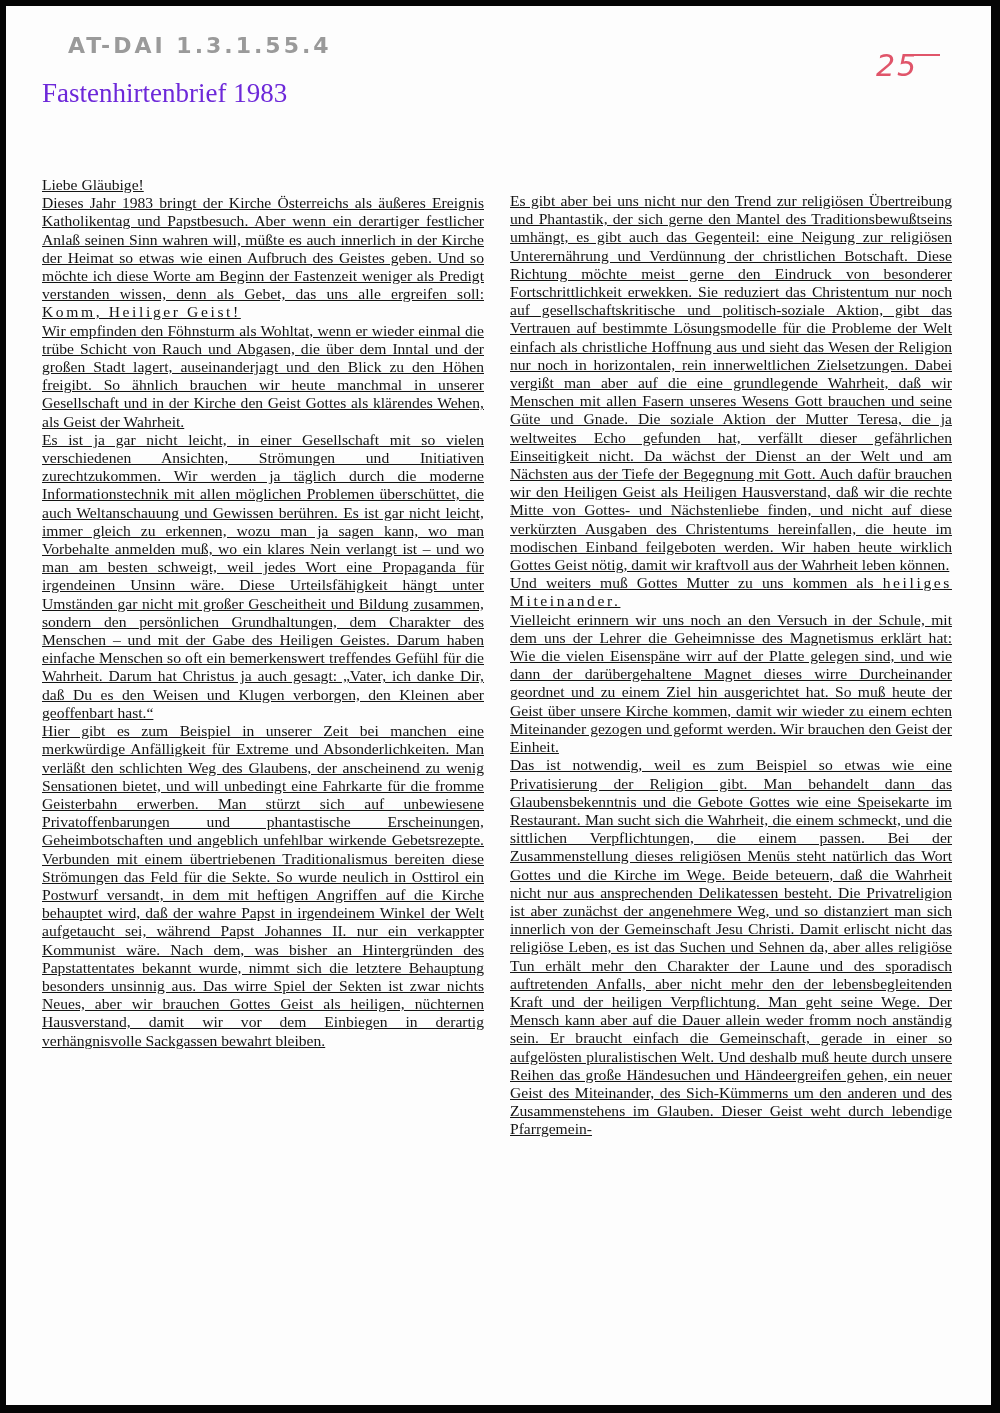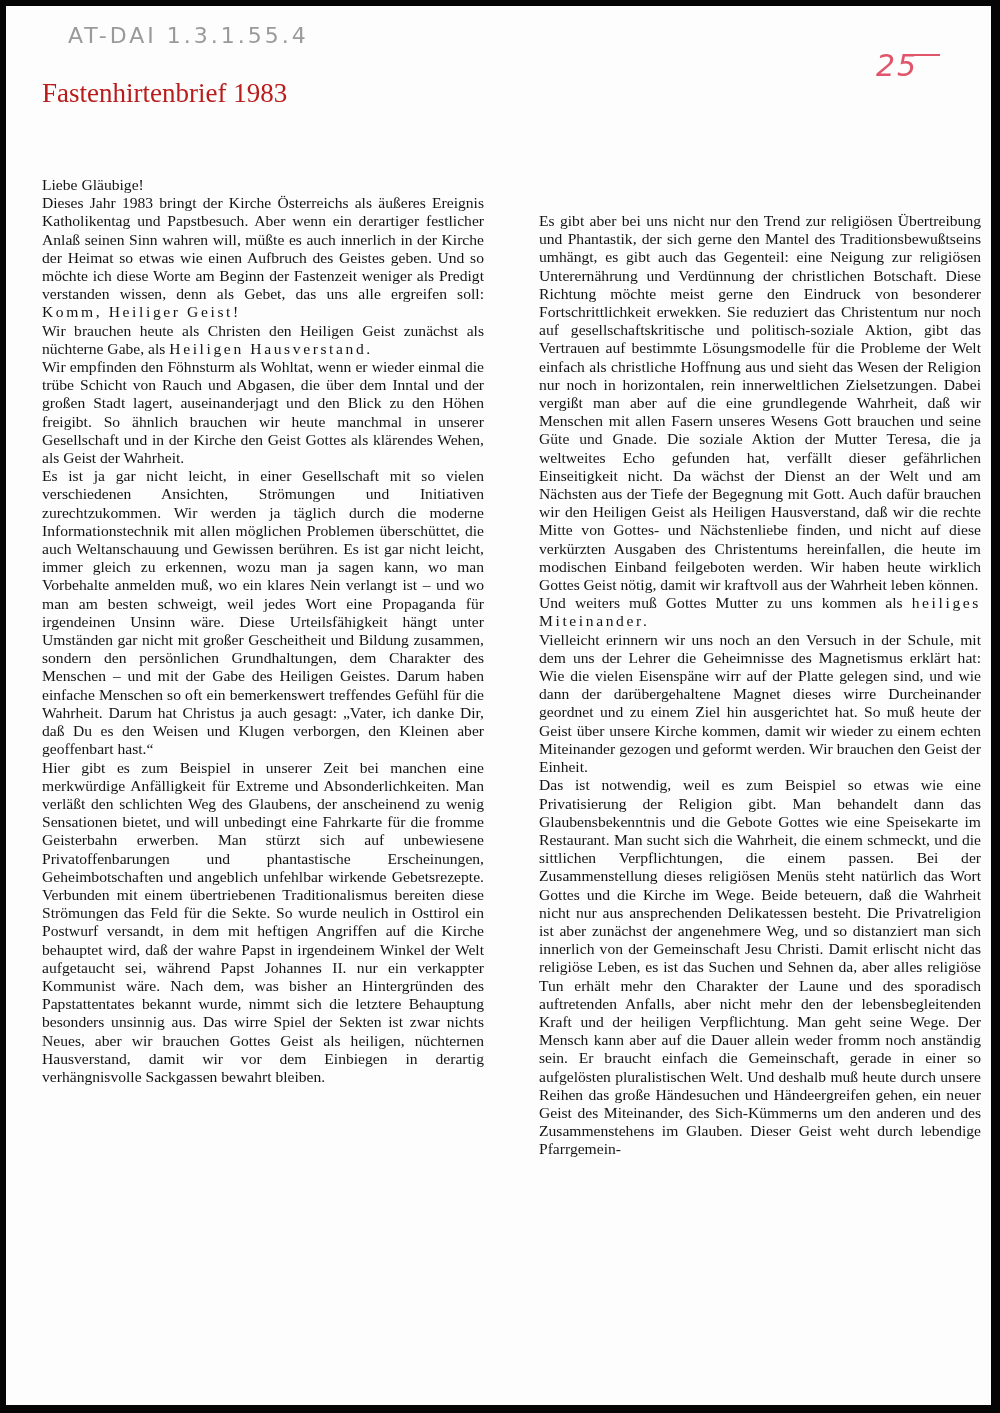--- a/index.html
+++ b/index.html
@@ -12,26 +12,26 @@
     color: #141414;
   }
   .page {
     position: absolute;
     left: 6px; top: 6px;
     width: 985px; height: 1399px;
     background: #fdfdfd;
   }
   .archive-stamp {
     position: absolute;
-    left: 62px; top: 17px;
+    left: 62px; top: 27px;
     font-family: "DejaVu Sans", sans-serif;
     font-size: 22px;
     letter-spacing: 3px;
     color: #9a9a9a;
-    font-weight: 400;
+    font-weight: 700;
   }
   .page-number {
     position: absolute;
     left: 870px; top: 42px;
     font-family: "DejaVu Sans", sans-serif;
     font-size: 30px;
     color: #e0556a;
     font-style: italic;
     letter-spacing: 2px;
   }
@@ -40,51 +40,51 @@
     position: absolute;
     left: 30px; top: 6px;
     width: 34px; height: 2px;
     background: #e0556a;
   }
   .title {
     position: absolute;
     left: 36px; top: 72px;
     font-size: 27px;
     font-weight: normal;
-    color: #b91c1c;
+    color: #6d28d9;
     margin: 0;
   }
   .col {
     position: absolute;
     top: 170px;
     width: 442px;
     font-size: 15.6px;
     line-height: 18.2px;
     text-align: justify;
     hyphens: manual;
+    text-decoration: underline;
   }
   .col-left { left: 36px; }
-  .col-right { left: 533px; top: 186px; margin-top: 20px; }
+  .col-right { left: 504px; top: 186px; }
   .col p { margin: 0; }
   .greeting { margin: 0; }
   .spaced { letter-spacing: 2.6px; }
 </style>
 </head>
 <body>
 
 <div class="page">
   <div class="archive-stamp">AT-DAI 1.3.1.55.4</div>
   <div class="page-number">25</div>
 
   <h1 class="title">Fastenhirtenbrief 1983</h1>
 
   <div class="col col-left">
     <p class="greeting">Liebe Gläubige!</p>
     <p><span>Dieses Jahr 1983 bringt der Kirche Österreichs als äußeres Ereignis Katholikentag und Papstbesuch. Aber wenn ein derartiger festlicher Anlaß seinen Sinn wahren will, müßte es auch innerlich in der Kirche der Heimat so etwas wie einen Aufbruch des Geistes geben. Und so möchte ich diese Worte am Beginn der Fastenzeit weniger als Predigt verstanden wissen, denn als Gebet, das uns alle ergreifen soll: </span><span class="spaced">Komm, Heiliger Geist!</span></p>
-    <p><span>Wir brauchen heute als Christen den Heiligen Geist zunächst als nüchterne Gabe, als </span><span class="spaced">Heiligen Hausverstand.</span></p>
     <p>Wir empfinden den Föhnsturm als Wohltat, wenn er wieder einmal die trübe Schicht von Rauch und Abgasen, die über dem Inntal und der großen Stadt lagert, auseinanderjagt und den Blick zu den Höhen freigibt. So ähnlich brauchen wir heute manchmal in unserer Gesellschaft und in der Kirche den Geist Gottes als klärendes Wehen, als Geist der Wahrheit.</p>
     <p>Es ist ja gar nicht leicht, in einer Gesellschaft mit so vielen verschiedenen Ansichten, Strömungen und Initiativen zurechtzukommen. Wir werden ja täglich durch die moderne Informationstechnik mit allen möglichen Problemen überschüttet, die auch Weltanschauung und Gewissen berühren. Es ist gar nicht leicht, immer gleich zu erkennen, wozu man ja sagen kann, wo man Vorbehalte anmelden muß, wo ein klares Nein verlangt ist – und wo man am besten schweigt, weil jedes Wort eine Propaganda für irgendeinen Unsinn wäre. Diese Urteilsfähigkeit hängt unter Umständen gar nicht mit großer Gescheitheit und Bildung zusammen, sondern den persönlichen Grundhaltungen, dem Charakter des Menschen – und mit der Gabe des Heiligen Geistes. Darum haben einfache Menschen so oft ein bemerkenswert treffendes Gefühl für die Wahrheit. Darum hat Christus ja auch gesagt: „Vater, ich danke Dir, daß Du es den Weisen und Klugen verborgen, den Kleinen aber geoffenbart hast.“</p>
     <p>Hier gibt es zum Beispiel in unserer Zeit bei manchen eine merkwürdige Anfälligkeit für Extreme und Absonderlichkeiten. Man verläßt den schlichten Weg des Glaubens, der anscheinend zu wenig Sensationen bietet, und will unbedingt eine Fahrkarte für die fromme Geisterbahn erwerben. Man stürzt sich auf unbewiesene Privatoffenbarungen und phantastische Erscheinungen, Geheimbotschaften und angeblich unfehlbar wirkende Gebetsrezepte. Verbunden mit einem übertriebenen Traditionalismus bereiten diese Strömungen das Feld für die Sekte. So wurde neulich in Osttirol ein Postwurf versandt, in dem mit heftigen Angriffen auf die Kirche behauptet wird, daß der wahre Papst in irgendeinem Winkel der Welt aufgetaucht sei, während Papst Johannes II. nur ein verkappter Kommunist wäre. Nach dem, was bisher an Hintergründen des Papstattentates bekannt wurde, nimmt sich die letztere Behauptung besonders unsinnig aus. Das wirre Spiel der Sekten ist zwar nichts Neues, aber wir brauchen Gottes Geist als heiligen, nüchternen Hausverstand, damit wir vor dem Einbiegen in derartig verhängnisvolle Sackgassen bewahrt bleiben.</p>
   </div>
 
   <div class="col col-right">
     <p>Es gibt aber bei uns nicht nur den Trend zur religiösen Übertreibung und Phantastik, der sich gerne den Mantel des Traditionsbewußtseins umhängt, es gibt auch das Gegenteil: eine Neigung zur religiösen Unterernährung und Verdünnung der christlichen Botschaft. Diese Richtung möchte meist gerne den Eindruck von besonderer Fortschrittlichkeit erwekken. Sie reduziert das Christentum nur noch auf gesellschaftskritische und politisch-soziale Aktion, gibt das Vertrauen auf bestimmte Lösungsmodelle für die Probleme der Welt einfach als christliche Hoffnung aus und sieht das Wesen der Religion nur noch in horizontalen, rein innerweltlichen Zielsetzungen. Dabei vergißt man aber auf die eine grundlegende Wahrheit, daß wir Menschen mit allen Fasern unseres Wesens Gott brauchen und seine Güte und Gnade. Die soziale Aktion der Mutter Teresa, die ja weltweites Echo gefunden hat, verfällt dieser gefährlichen Einseitigkeit nicht. Da wächst der Dienst an der Welt und am Nächsten aus der Tiefe der Begegnung mit Gott. Auch dafür brauchen wir den Heiligen Geist als Heiligen Hausverstand, daß wir die rechte Mitte von Gottes- und Nächstenliebe finden, und nicht auf diese verkürzten Ausgaben des Christentums hereinfallen, die heute im modischen Einband feilgeboten werden. Wir haben heute wirklich Gottes Geist nötig, damit wir kraftvoll aus der Wahrheit leben können.</p>
     <p><span>Und weiters muß Gottes Mutter zu uns kommen als </span><span class="spaced">heiliges Miteinander.</span></p>
     <p>Vielleicht erinnern wir uns noch an den Versuch in der Schule, mit dem uns der Lehrer die Geheimnisse des Magnetismus erklärt hat: Wie die vielen Eisenspäne wirr auf der Platte gelegen sind, und wie dann der darübergehaltene Magnet dieses wirre Durcheinander geordnet und zu einem Ziel hin ausgerichtet hat. So muß heute der Geist über unsere Kirche kommen, damit wir wieder zu einem echten Miteinander gezogen und geformt werden. Wir brauchen den Geist der Einheit.</p>
     <p>Das ist notwendig, weil es zum Beispiel so etwas wie eine Privatisierung der Religion gibt. Man behandelt dann das Glaubensbekenntnis und die Gebote Gottes wie eine Speisekarte im Restaurant. Man sucht sich die Wahrheit, die einem schmeckt, und die sittlichen Verpflichtungen, die einem passen. Bei der Zusammenstellung dieses religiösen Menüs steht natürlich das Wort Gottes und die Kirche im Wege. Beide beteuern, daß die Wahrheit nicht nur aus ansprechenden Delikatessen besteht. Die Privatreligion ist aber zunächst der angenehmere Weg, und so distanziert man sich innerlich von der Gemeinschaft Jesu Christi. Damit erlischt nicht das religiöse Leben, es ist das Suchen und Sehnen da, aber alles religiöse Tun erhält mehr den Charakter der Laune und des sporadisch auftretenden Anfalls, aber nicht mehr den der lebensbegleitenden Kraft und der heiligen Verpflichtung. Man geht seine Wege. Der Mensch kann aber auf die Dauer allein weder fromm noch anständig sein. Er braucht einfach die Gemeinschaft, gerade in einer so aufgelösten pluralistischen Welt. Und deshalb muß heute durch unsere Reihen das große Händesuchen und Händeergreifen gehen, ein neuer Geist des Miteinander, des Sich-Kümmerns um den anderen und des Zusammenstehens im Glauben. Dieser Geist weht durch lebendige Pfarrgemein-</p>

